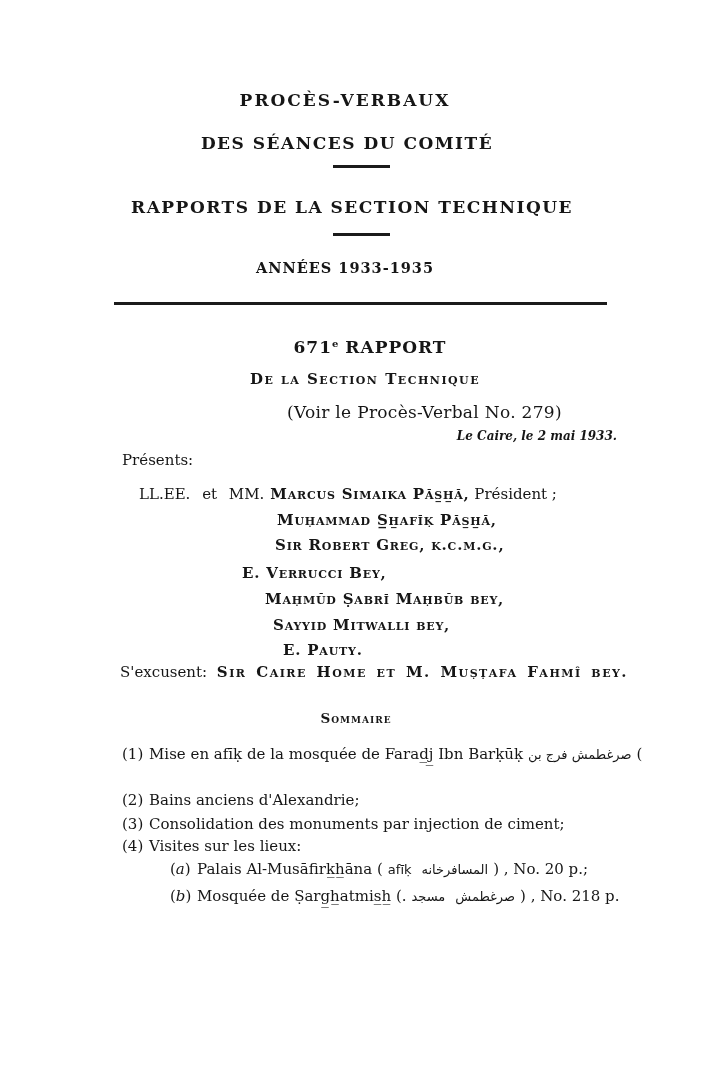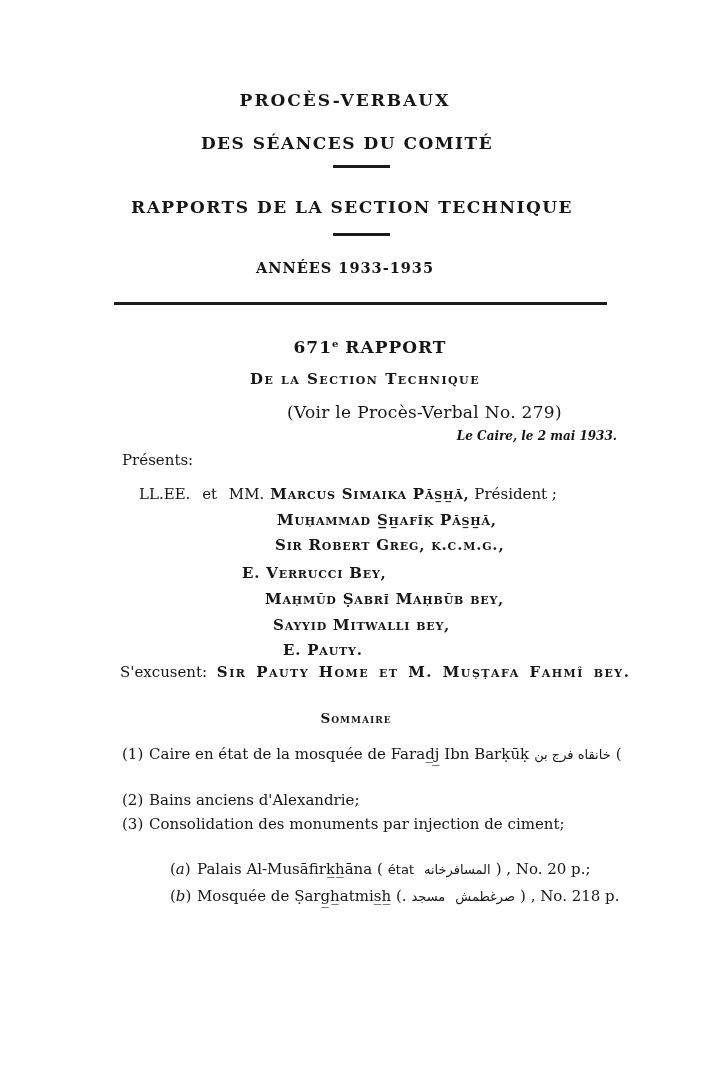--- a/index.html
+++ b/index.html
@@ -87,29 +87,30 @@
   <div class="line rd">Le Caire, le 2 mai 1933.</div>
 
   <div class="line presents">Présents:</div>
   <div class="line firstline"><span class="intro">LL.EE. et MM.</span><span class="name-sc"> Marcus Simaika Pās̲h̲ā,</span><span> Président ;</span></div>
   <div class="line member m0">Muḥammad S̲h̲afīḳ Pās̲h̲ā,</div>
   <div class="line member m1">Sir Robert Greg, k.c.m.g.,</div>
   <div class="line member m2">E. Verrucci Bey,</div>
   <div class="line member m3">Maḥmūd Ṣabrī Maḥbūb bey,</div>
   <div class="line member m4">Sayyid Mitwalli bey,</div>
   <div class="line member m5">E. Pauty.</div>
-  <div class="line excused"><span>S'excusent:</span><span class="name-sc"> Sir Pauty Home et M. Muṣṭafa Fahmî bey.</span></div>
+  <div class="line excused"><span>S'excusent:</span><span class="name-sc"> Sir Caire Home et M. Muṣṭafa Fahmî bey.</span></div>
 
   <div class="line centered sh sc">Sommaire</div>
 
-  <div class="s-row s1l1"><span class="num">(1)</span><span>Caire en état de la mosquée de </span><span class="bold">Farad̲j̲ Ibn Barḳūḳ</span><span class="ar" dir="rtl">خانقاه فرج بن</span><span>(</span></div>
+  <div class="s-row s1l1"><span class="num">(1)</span><span>Mise en afīḳ de la mosquée de </span><span class="bold">Farad̲j̲ Ibn Barḳūḳ</span><span class="ar" dir="rtl">صرغطمش فرج بن</span><span>(</span></div>
 
 
   <div class="s-row s2"><span class="num">(2)</span><span>Bains anciens d'Alexandrie;</span></div>
 
   <div class="s-row s3"><span class="num">(3)</span><span>Consolidation des monuments par injection de ciment;</span></div>
 
+  <div class="s-row s4"><span class="num">(4)</span><span>Visites sur les lieux:</span></div>
 
-  <div class="s-row s4a"><span class="num"><span>(</span><span class="it">a</span><span>) </span></span><span>Palais </span><span class="bold">Al-Musāfirk̲h̲āna</span><span> (</span><span class="ar" dir="rtl">état</span><span class="ar" dir="rtl">المسافرخانه</span><span>) </span><span>, No. 20 p.;</span></div>
+  <div class="s-row s4a"><span class="num"><span>(</span><span class="it">a</span><span>) </span></span><span>Palais </span><span class="bold">Al-Musāfirk̲h̲āna</span><span> (</span><span class="ar" dir="rtl">afīḳ</span><span class="ar" dir="rtl">المسافرخانه</span><span>) </span><span>, No. 20 p.;</span></div>
 
   <div class="s-row s4b"><span class="num"><span>(</span><span class="it">b</span><span>) </span></span><span>Mosquée de </span><span class="bold">Ṣarg̲h̲atmis̲h̲</span><span> (.</span><span class="ar" dir="rtl">مسجد</span><span class="ar" dir="rtl">صرغطمش</span><span>) </span><span>, No. 218 p.</span></div>
 
 </div>
 
 </body></html>

